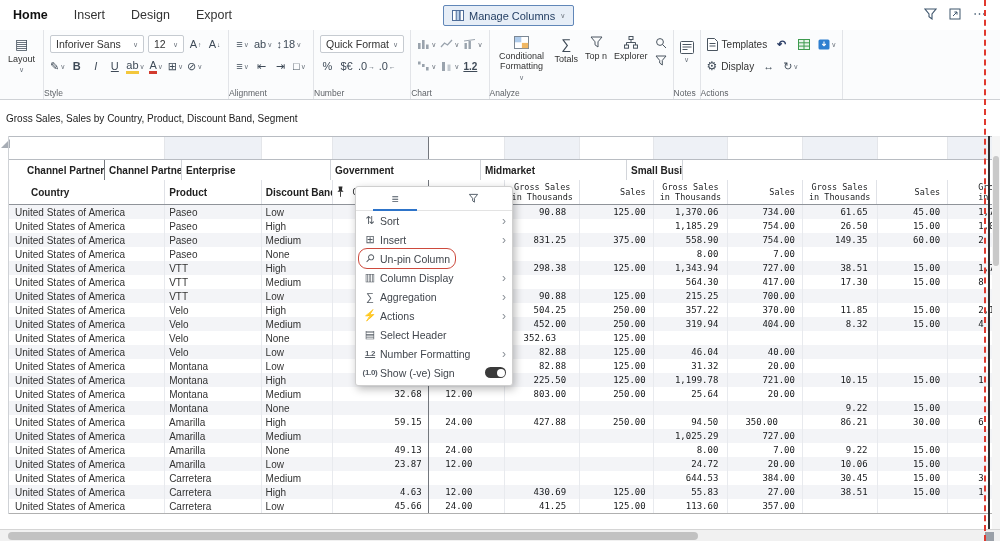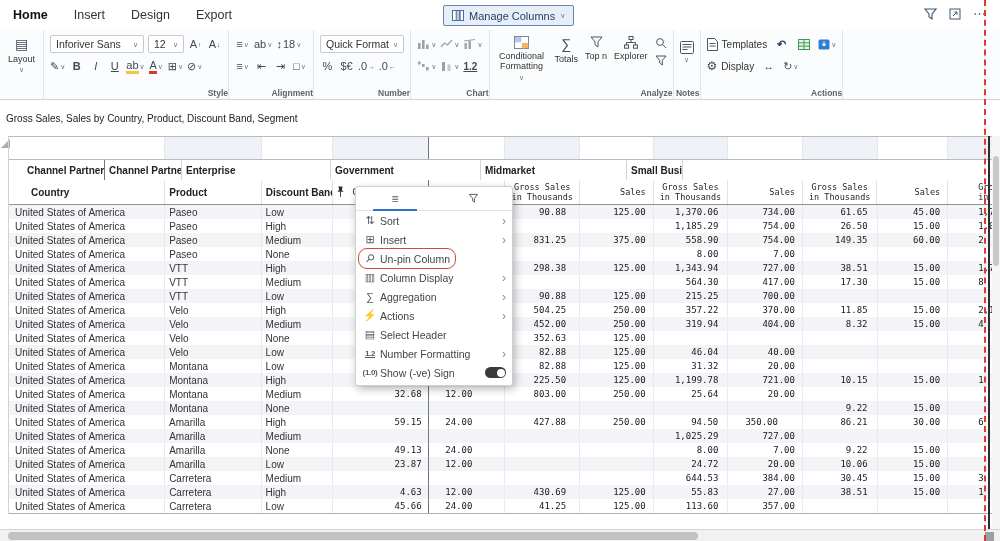--- a/index.html
+++ b/index.html
@@ -13,21 +13,21 @@
   .tab.active { font-weight:bold; color:#101010; }
   .managecols { position:absolute; left:443px; top:5px; height:21px; display:flex; align-items:center; gap:5px;
                 padding:0 8px; background:#e7eef7; border:1px solid #6187b8; border-radius:2px; font-size:11px; color:#1f3a5f; }
   .winicons { position:absolute; right:14px; top:7px; display:flex; gap:12px; align-items:center; color:#3f566d; font-size:13px; }
   .winicons span { line-height:1; }
 
   
   .ribbon { position:absolute; top:30px; left:0; right:0; height:70px; background:#fbfcfd;
             border-bottom:1px solid #cfd2d6; display:flex; }
   .rgroup { position:relative; border-right:1px solid #e2e4e8; padding:3px 6px 13px 6px; }
-  .glabel { position:absolute; bottom:1px; left:0; right:0; text-align:right; font-size:8.5px; color:#5f6368;font-weight:bold; }
+  .glabel { position:absolute; bottom:1px; left:0; right:0; text-align:left; font-size:8.5px; color:#5f6368; }
   .rrow { display:flex; align-items:center; gap:4px; height:22px; }
   .sel { display:flex; align-items:center; justify-content:space-between; gap:4px; border:1px solid #c6cbd1; background:#fff;
          height:18px; padding:0 5px; font-size:10.5px; color:#333; border-radius:2px; white-space:nowrap; }
   .w95{width:94px;} .w34{width:36px;}
   .chev { font-size:7px; color:#6f7780; line-height:1; }
   .ib { display:inline-flex; align-items:center; justify-content:center; min-width:15px; height:17px;
         font-size:11px; color:#3e4a57; gap:1px; white-space:nowrap; }
   .ib .tiny { font-size:6.5px; }
   .ib.b { font-weight:bold; } .ib.i { font-style:italic; } .ib.u span:first-child { text-decoration:underline; }
   .dis { color:#a7adb5; }
@@ -609,21 +609,21 @@
             <div class="cell num" style="width: 75px; padding-right: 9px;">8.32</div>
             <div class="cell num" style="width: 71px; padding-right: 7px;">15.00</div>
             <div class="cell numleft" style="width: 56px; padding-left: 30px;">4</div>
           </div>
           <div class="drow">
             <div class="cell" style="width: 157px; padding-left: 6px;">United States of America</div>
             <div class="cell" style="width: 97px; padding-left: 4px;">Velo</div>
             <div class="cell" style="width: 72px; padding-left: 4px;">None</div>
             <div class="cell num darkline" style="width: 96px; padding-right: 6px;"></div>
             <div class="cell num" style="width: 77px; padding-right: 32px;"></div>
-            <div class="cell num" style="width: 75px; padding-right: 13px;">352.63</div>
+            <div class="cell num" style="width: 75px; padding-right: 23px;">352.63</div>
             <div class="cell num" style="width: 74px; padding-right: 7px;">125.00</div>
             <div class="cell num" style="width: 75px; padding-right: 9px;"></div>
             <div class="cell num" style="width: 75px; padding-right: 7px;"></div>
             <div class="cell num" style="width: 75px; padding-right: 9px;"></div>
             <div class="cell num" style="width: 71px; padding-right: 7px;"></div>
             <div class="cell numleft" style="width: 56px; padding-left: 30px;"></div>
           </div>
           <div class="drow shade">
             <div class="cell" style="width: 157px; padding-left: 6px;">United States of America</div>
             <div class="cell" style="width: 97px; padding-left: 4px;">Velo</div>

